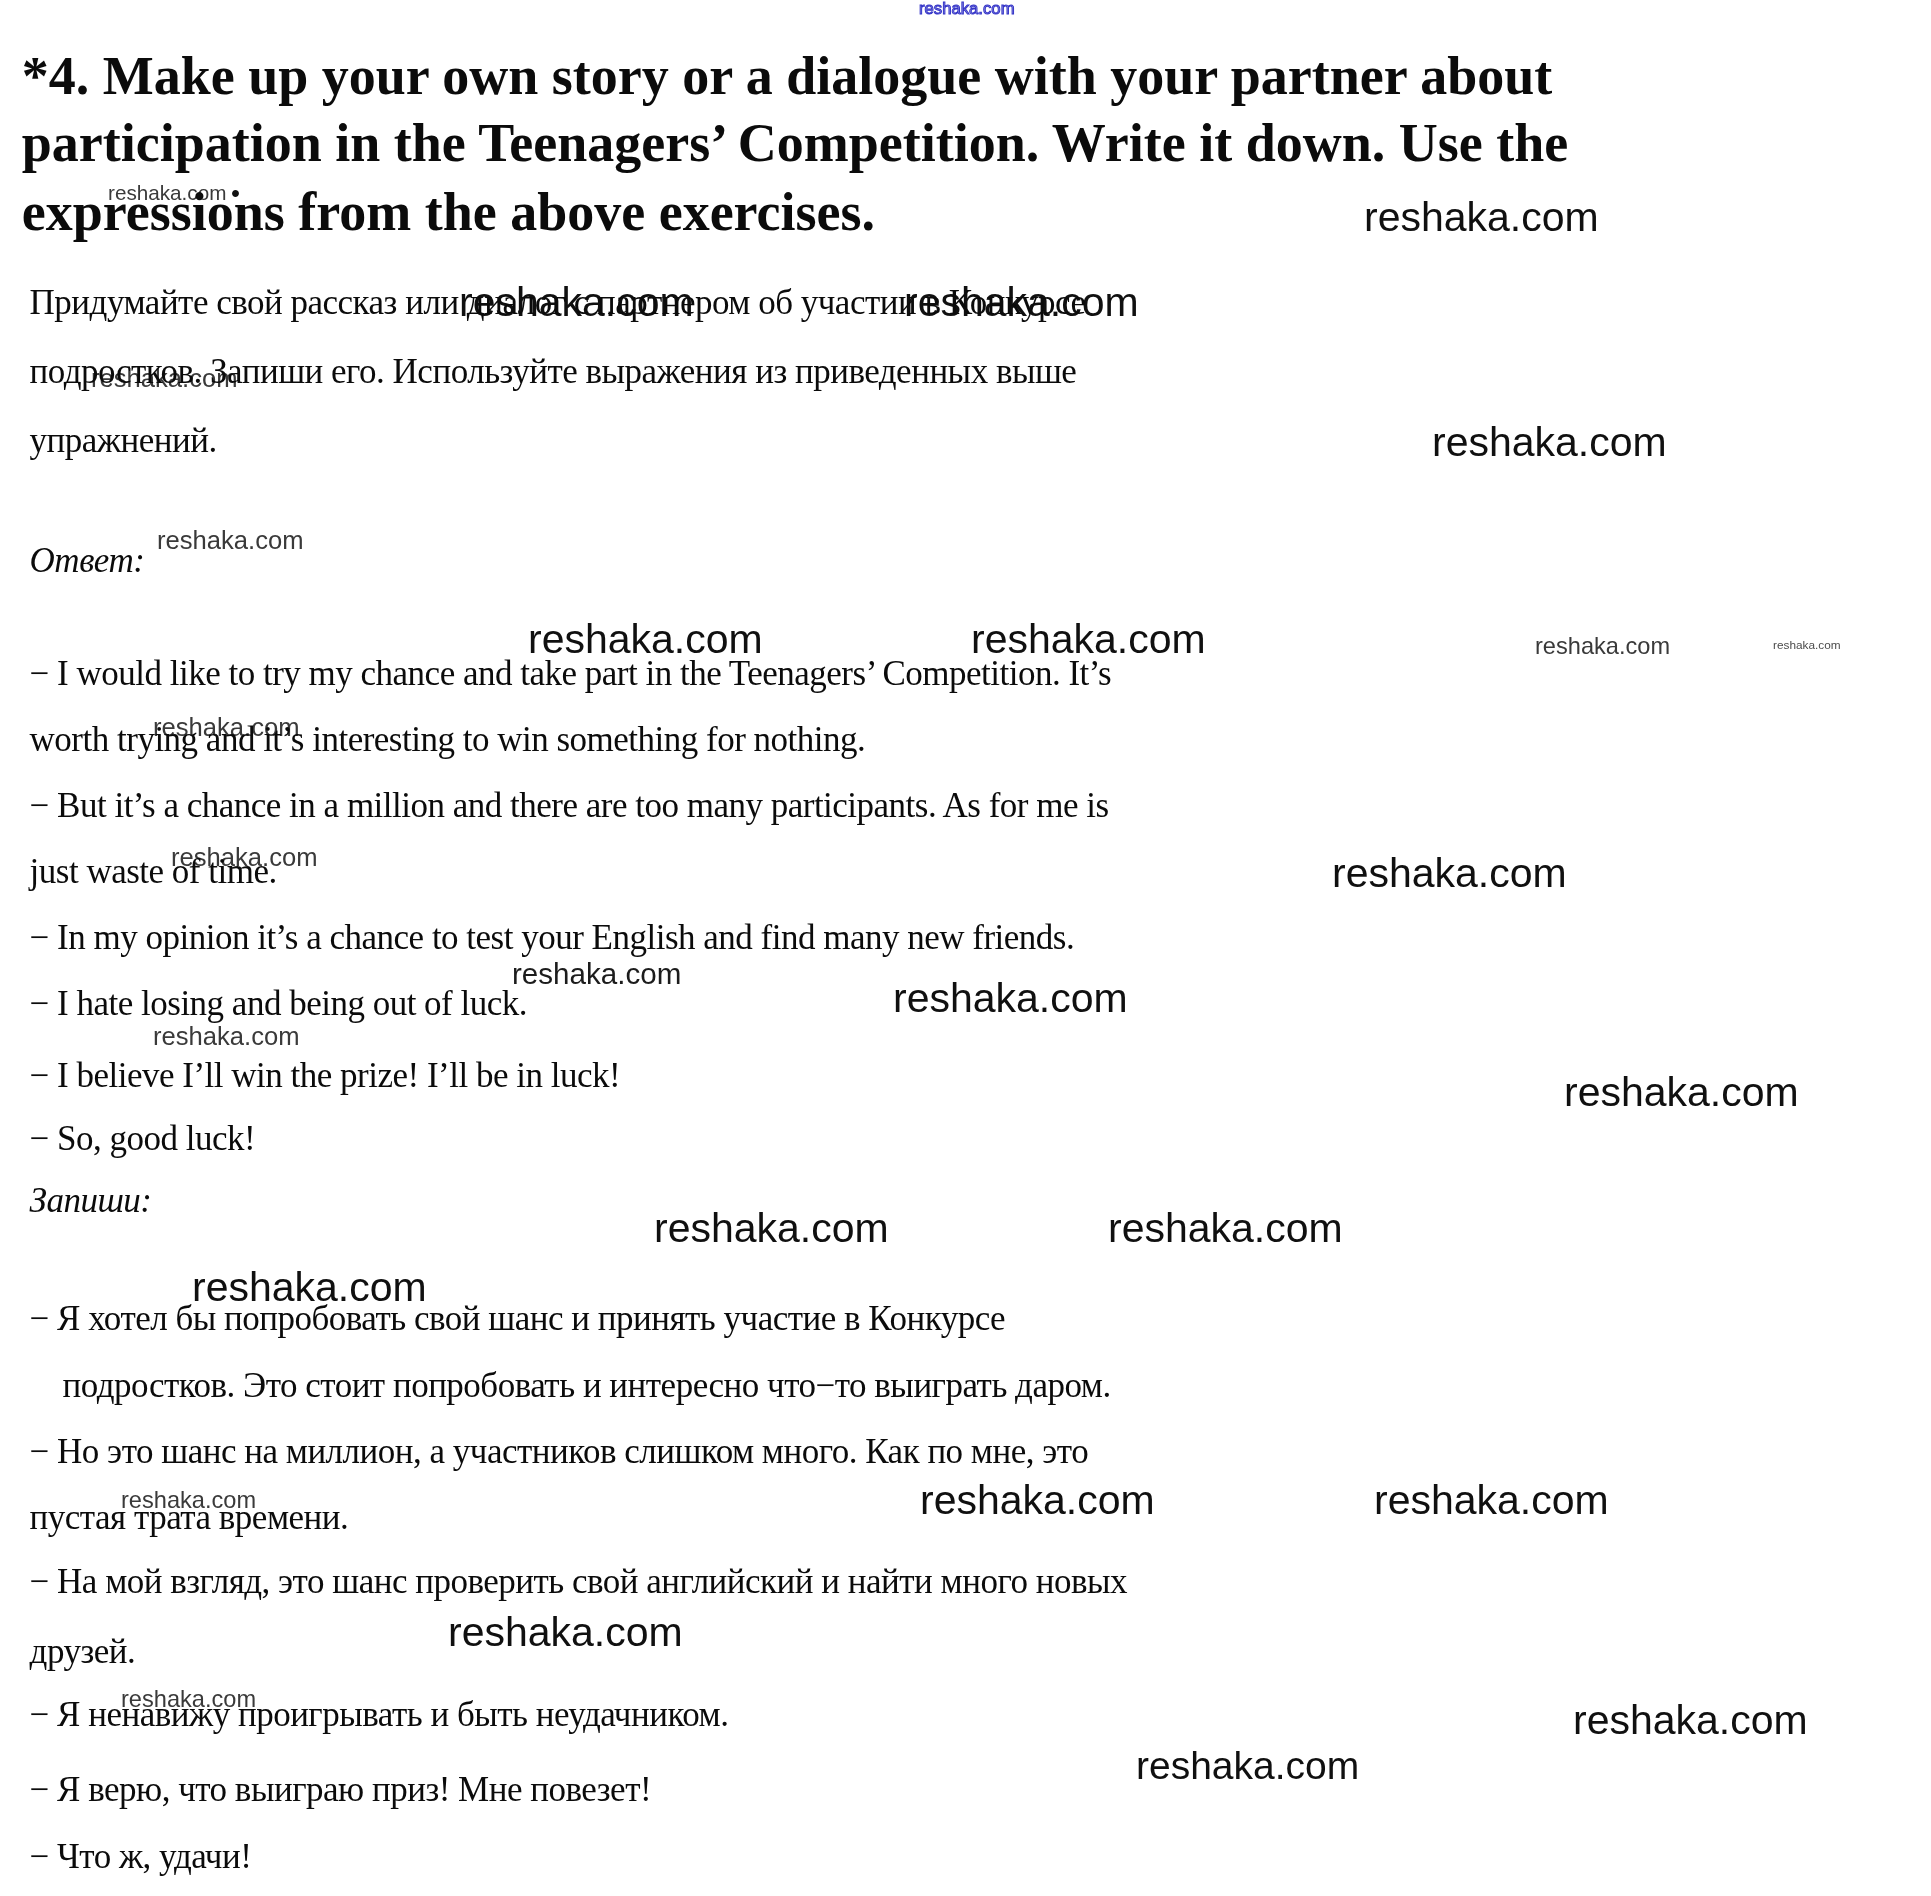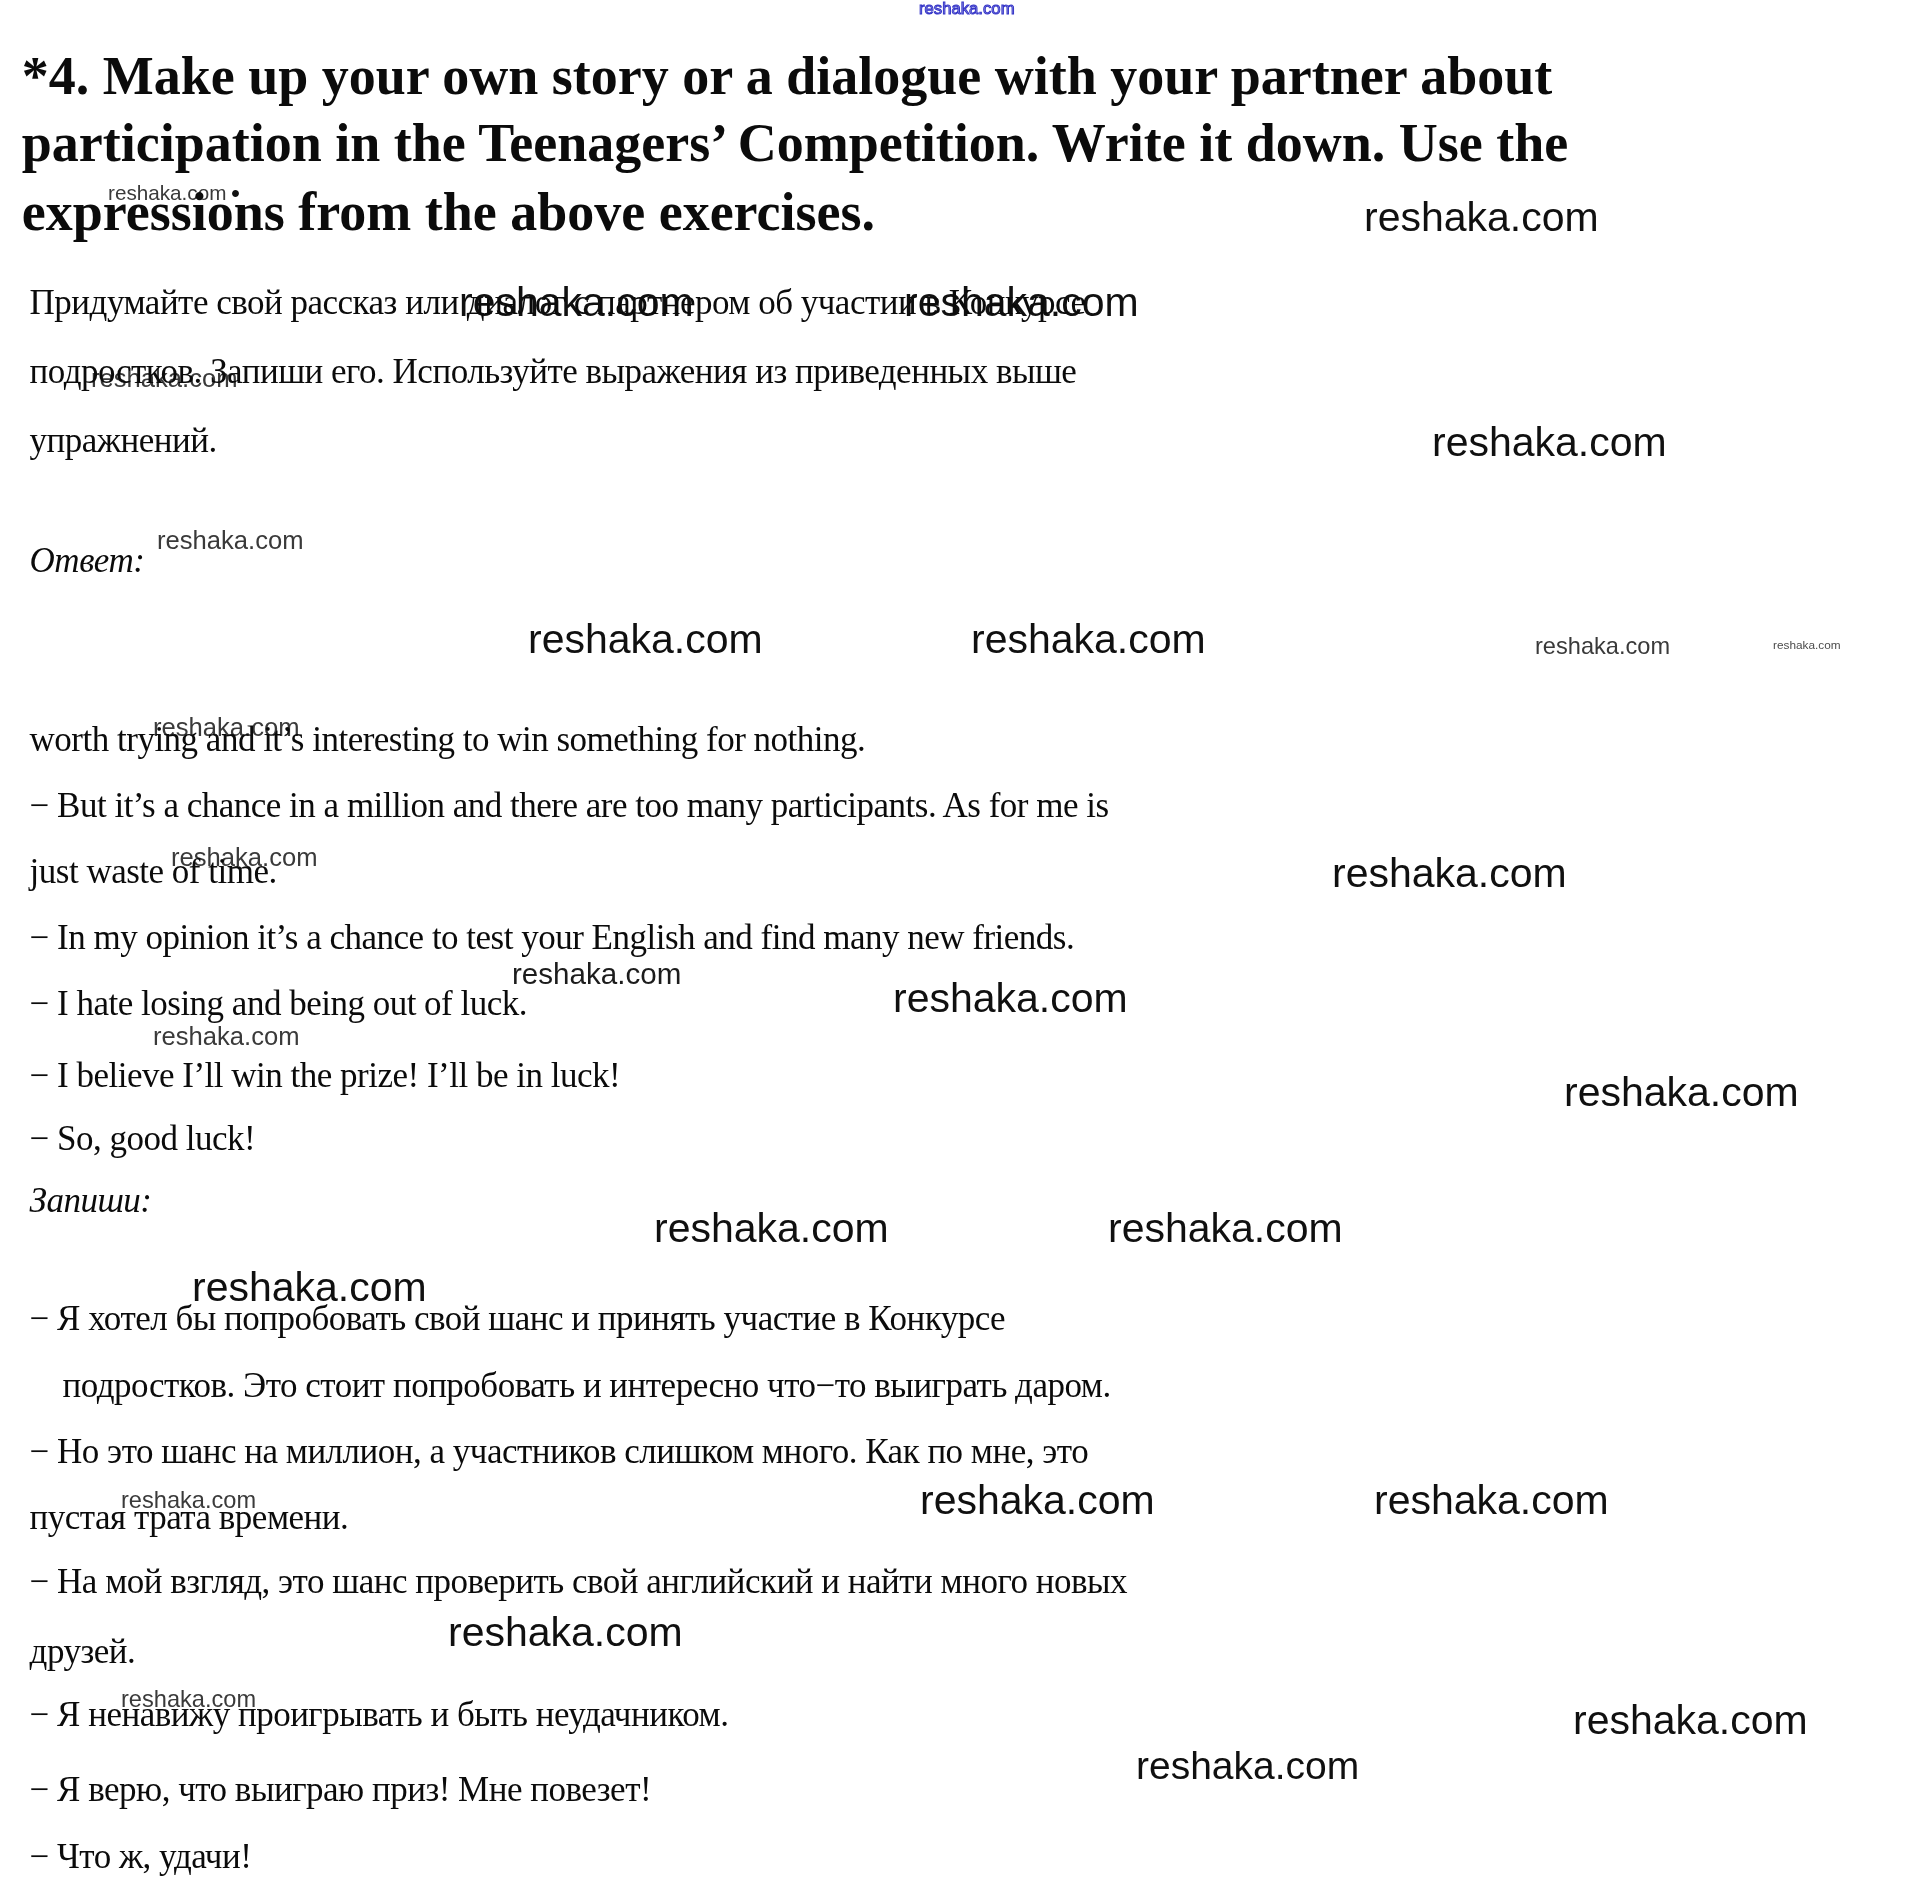--- a/index.html
+++ b/index.html
@@ -88,20 +88,21 @@
 
   <div class="tl hd" style="top:47px;">*4. Make up your own story or a dialogue with your partner about</div>
   <div class="tl hd" style="top:114px;">participation in the Teenagers’ Competition. Write it down. Use the</div>
   <div class="tl hd" style="top:183px;">expressions from the above exercises.</div>
 
   <div class="tl" style="top:284px;">Придумайте свой рассказ или диалог с партнером об участии в Конкурсе</div>
   <div class="tl" style="top:353px;">подростков. Запиши его. Используйте выражения из приведенных выше</div>
   <div class="tl" style="top:422px;">упражнений.</div>
 
   <div class="tl it" style="top:542px;">Ответ:</div>
+  <div class="tl" style="top:655px;">− I would like to try my chance and take part in the Teenagers’ Competition. It’s</div>
   <div class="tl" style="top:721px;">worth trying and it’s interesting to win something for nothing.</div>
   <div class="tl" style="top:787px;">− But it’s a chance in a million and there are too many participants. As for me is</div>
   <div class="tl" style="top:853px;">just waste of time.</div>
   <div class="tl" style="top:919px;">− In my opinion it’s a chance to test your English and find many new friends.</div>
   <div class="tl" style="top:985px;">− I hate losing and being out of luck.</div>
   <div class="tl" style="top:1057px;">− I believe I’ll win the prize! I’ll be in luck!</div>
   <div class="tl" style="top:1120px;">− So, good luck!</div>
 
   <div class="tl it" style="top:1182px;">Запиши:</div>
   <div class="tl" style="top:1300px;">− Я хотел бы попробовать свой шанс и принять участие в Конкурсе</div>

